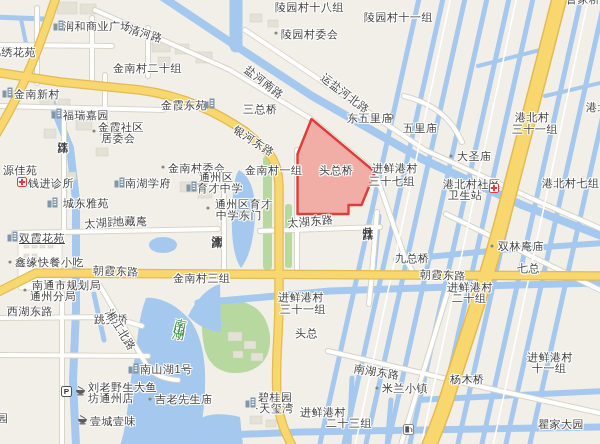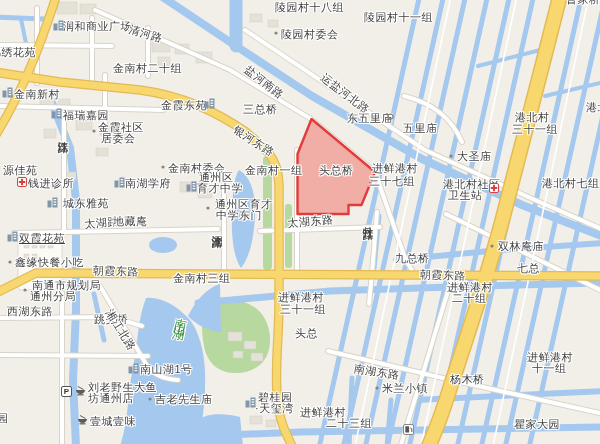--- a/index.html
+++ b/index.html
@@ -206,21 +206,21 @@
       <div class="lbl" style="left: 532px; top: 362px;">十一组</div>
       <div class="lbl" style="left: 140px; top: 363px;">南山湖1号</div>
       <div class="lbl" style="left: 88px; top: 381px;">刘老野生大鱼</div>
       <div class="lbl" style="left: 88px; top: 392px;">坊通州店</div>
       <div class="lbl" style="left: 155px; top: 393px;">吉老先生庙</div>
       <div class="lbl" style="left: 258px; top: 391px;">碧桂园</div>
       <div class="lbl" style="left: 255px; top: 402px;">·天玺湾</div>
       <div class="lbl" style="left: 90px; top: 415px;">壹城壹味</div>
       <div class="lbl" style="left: 300px; top: 406px;">进鲜港村</div>
       <div class="lbl" style="left: 300px; top: 417px; margin-left: 26px;">二十三组</div>
-      <div class="lbl" style="left: 514px; top: 418px;">瞿家大园</div>
+      <div class="lbl" style="left: 538px; top: 418px;">瞿家大园</div>
       <div class="lbl" style="left: -3px; top: 412px;">园</div>
       <div class="lbl" style="left: 566px; top: -7px;">曹家桥</div>
       <span class="icon" style="left: 53px; top: 20px;">
         <svg width="11" height="11" viewBox="0 0 11 11">
           <rect x="0.5" y="3.5" width="4" height="7" fill="#8296ab"></rect>
           <rect x="5.5" y="0.5" width="5" height="10" fill="#8296ab"></rect>
           <rect x="6.6" y="2" width="2.6" height="1.2" fill="#fff"></rect>
           <rect x="6.6" y="4.5" width="2.6" height="1.2" fill="#fff"></rect>
           <rect x="6.6" y="7" width="2.6" height="1.2" fill="#fff"></rect>
         </svg>

